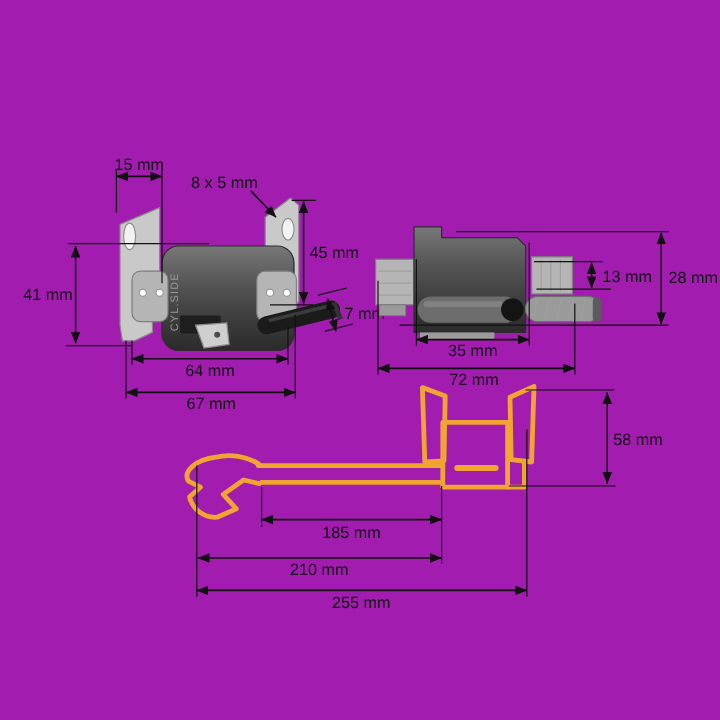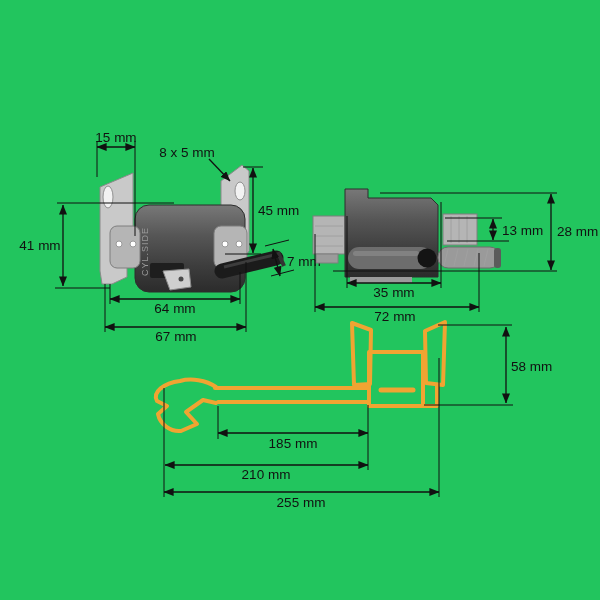--- a/index.html
+++ b/index.html
@@ -1,16 +1,16 @@
 <!DOCTYPE html>
 <html><head>
 <meta charset="utf-8">
 <style>
   html,body{margin:0;padding:0;background:#fff;}
-  .stage{position:relative;width:600px;height:600px;background:#22c55e;overflow:hidden;
+  .stage{position:relative;width:600px;height:600px;background:#a21caf;overflow:hidden;
          font-family:"Liberation Sans",sans-serif;}
   svg{display:block;}
   svg text{font-family:"Liberation Sans",sans-serif;font-size:13.5px;fill:#111;}
   .ext{stroke:#111;stroke-width:1;fill:none;}
   .dl{stroke:#111;stroke-width:1.3;fill:none;}
   .metal{fill:#c9c9c9;stroke:#8a8a8a;stroke-width:1;}
   .metal2{fill:#b5b5b5;stroke:#7e7e7e;stroke-width:1;}
   .hole{fill:#f2f2f2;stroke:#909090;stroke-width:1;}
   .tex{stroke:#a0a0a0;stroke-width:1;fill:none;}
   .orange-line{fill:none;stroke-width:4;stroke-linejoin:round;stroke-linecap:round;}

